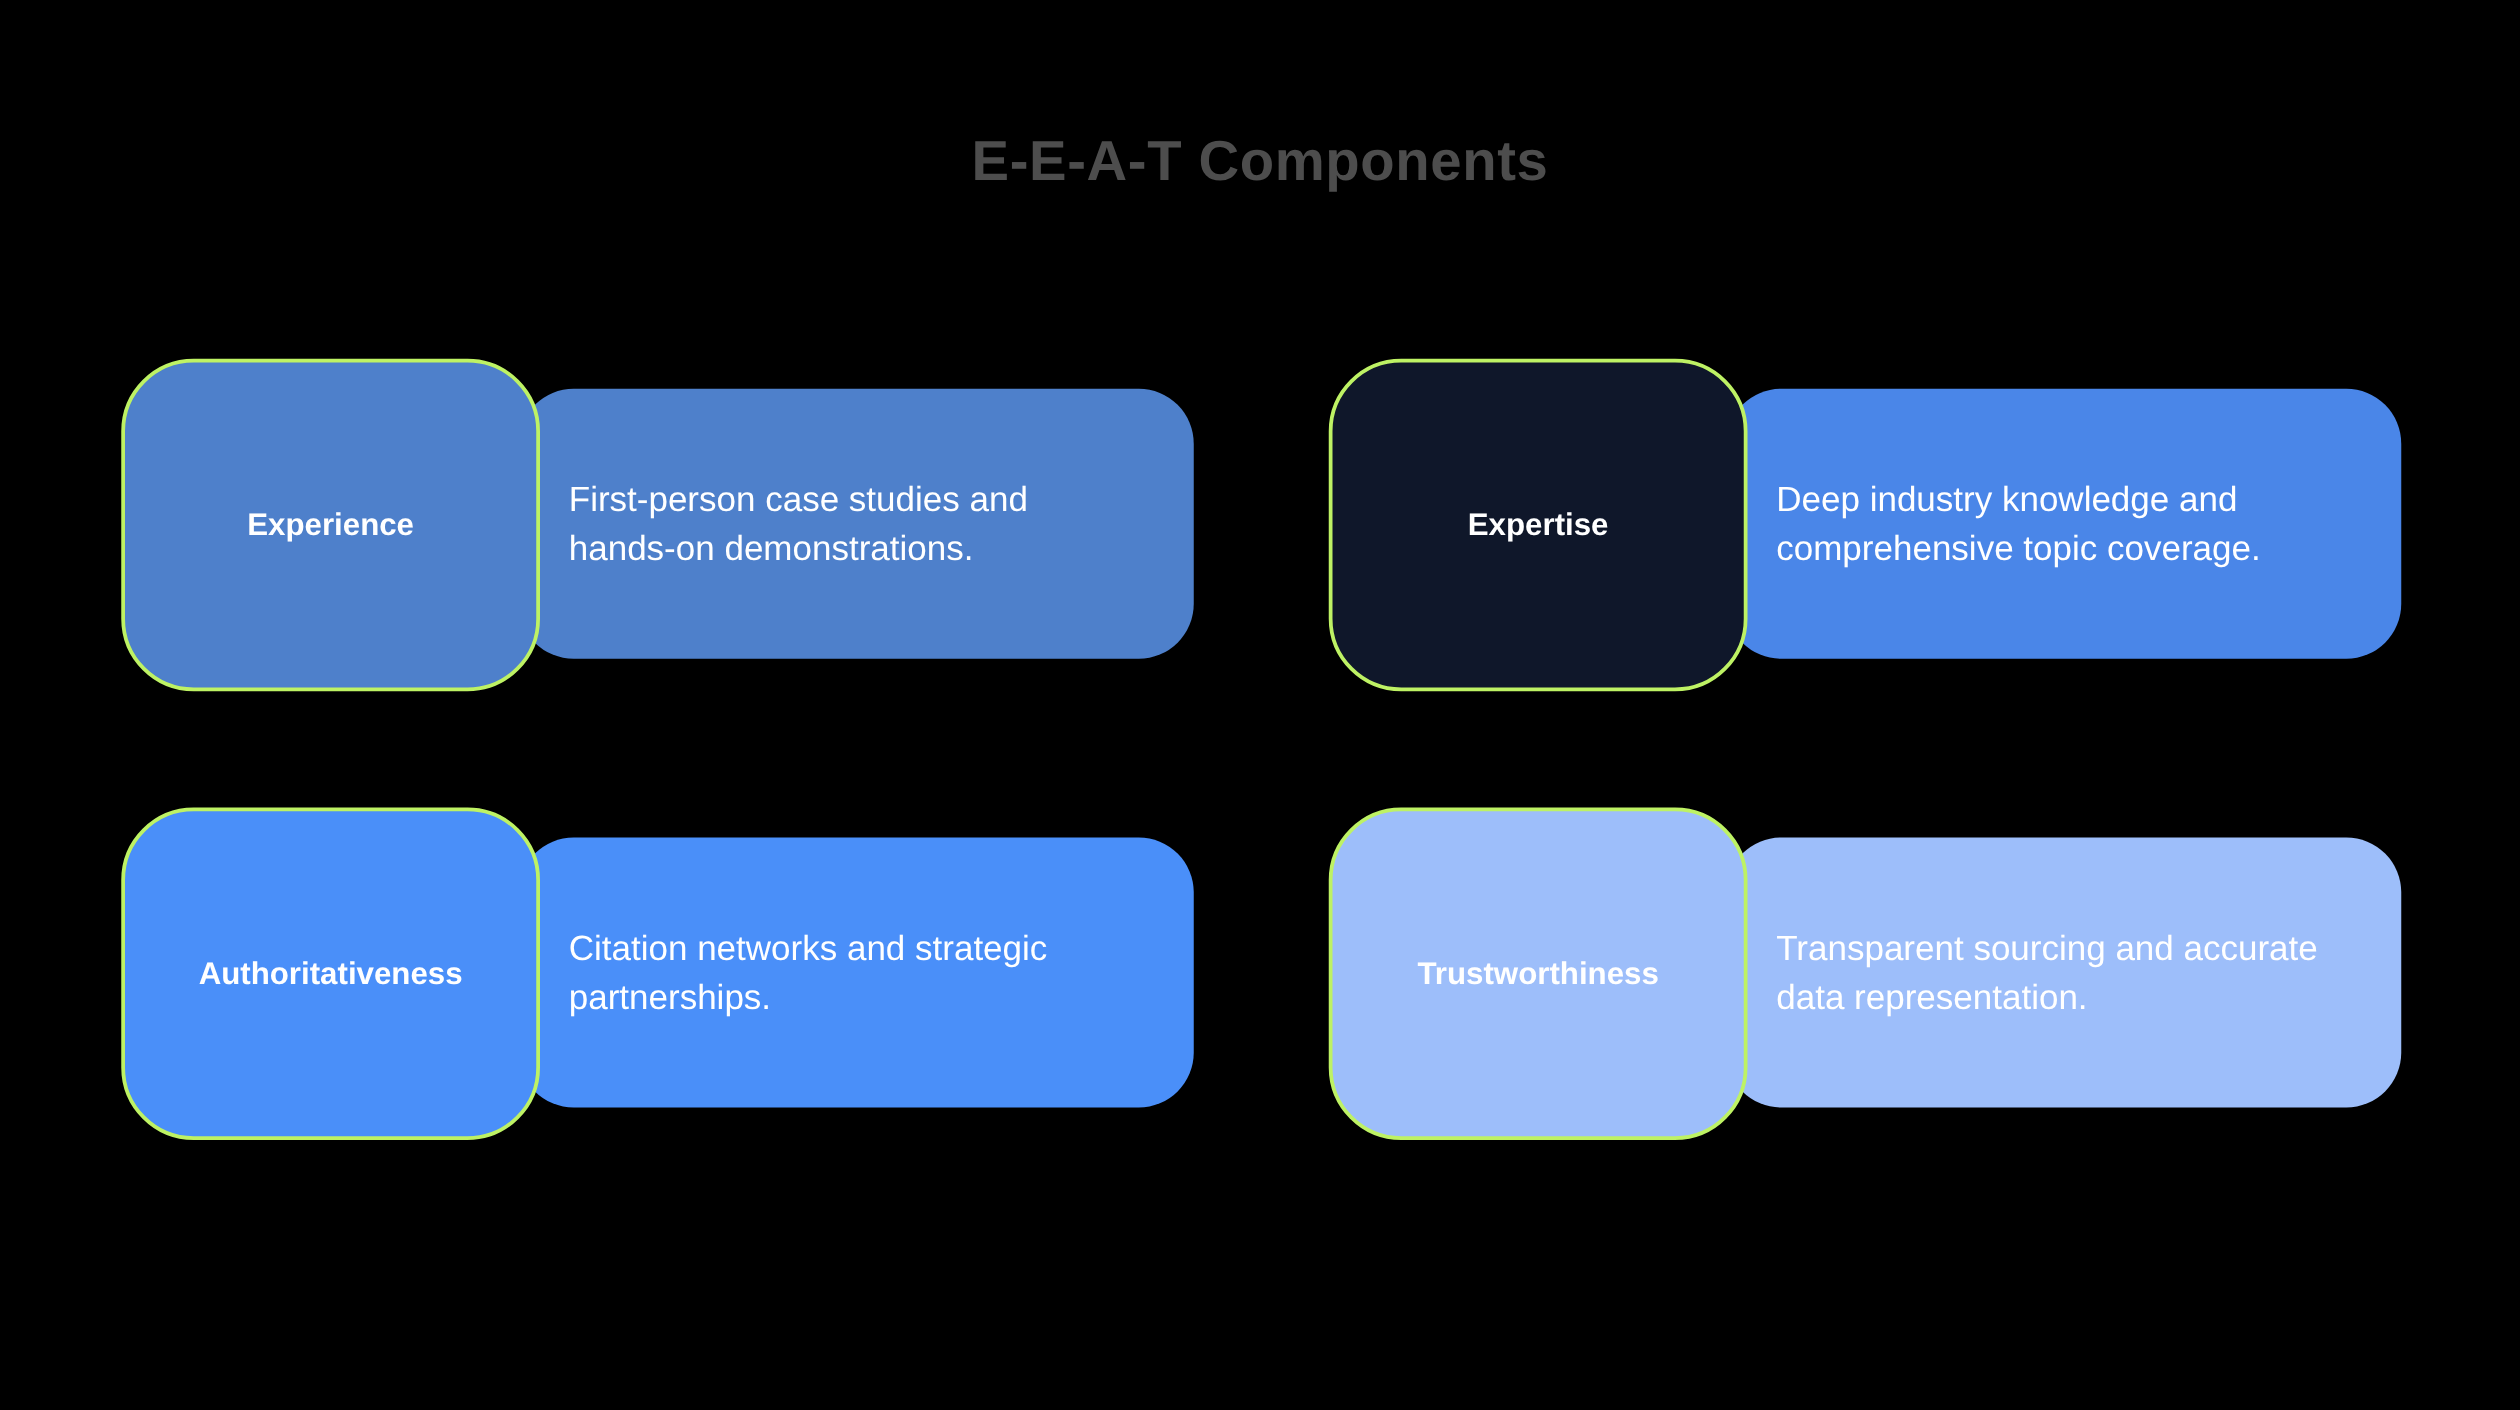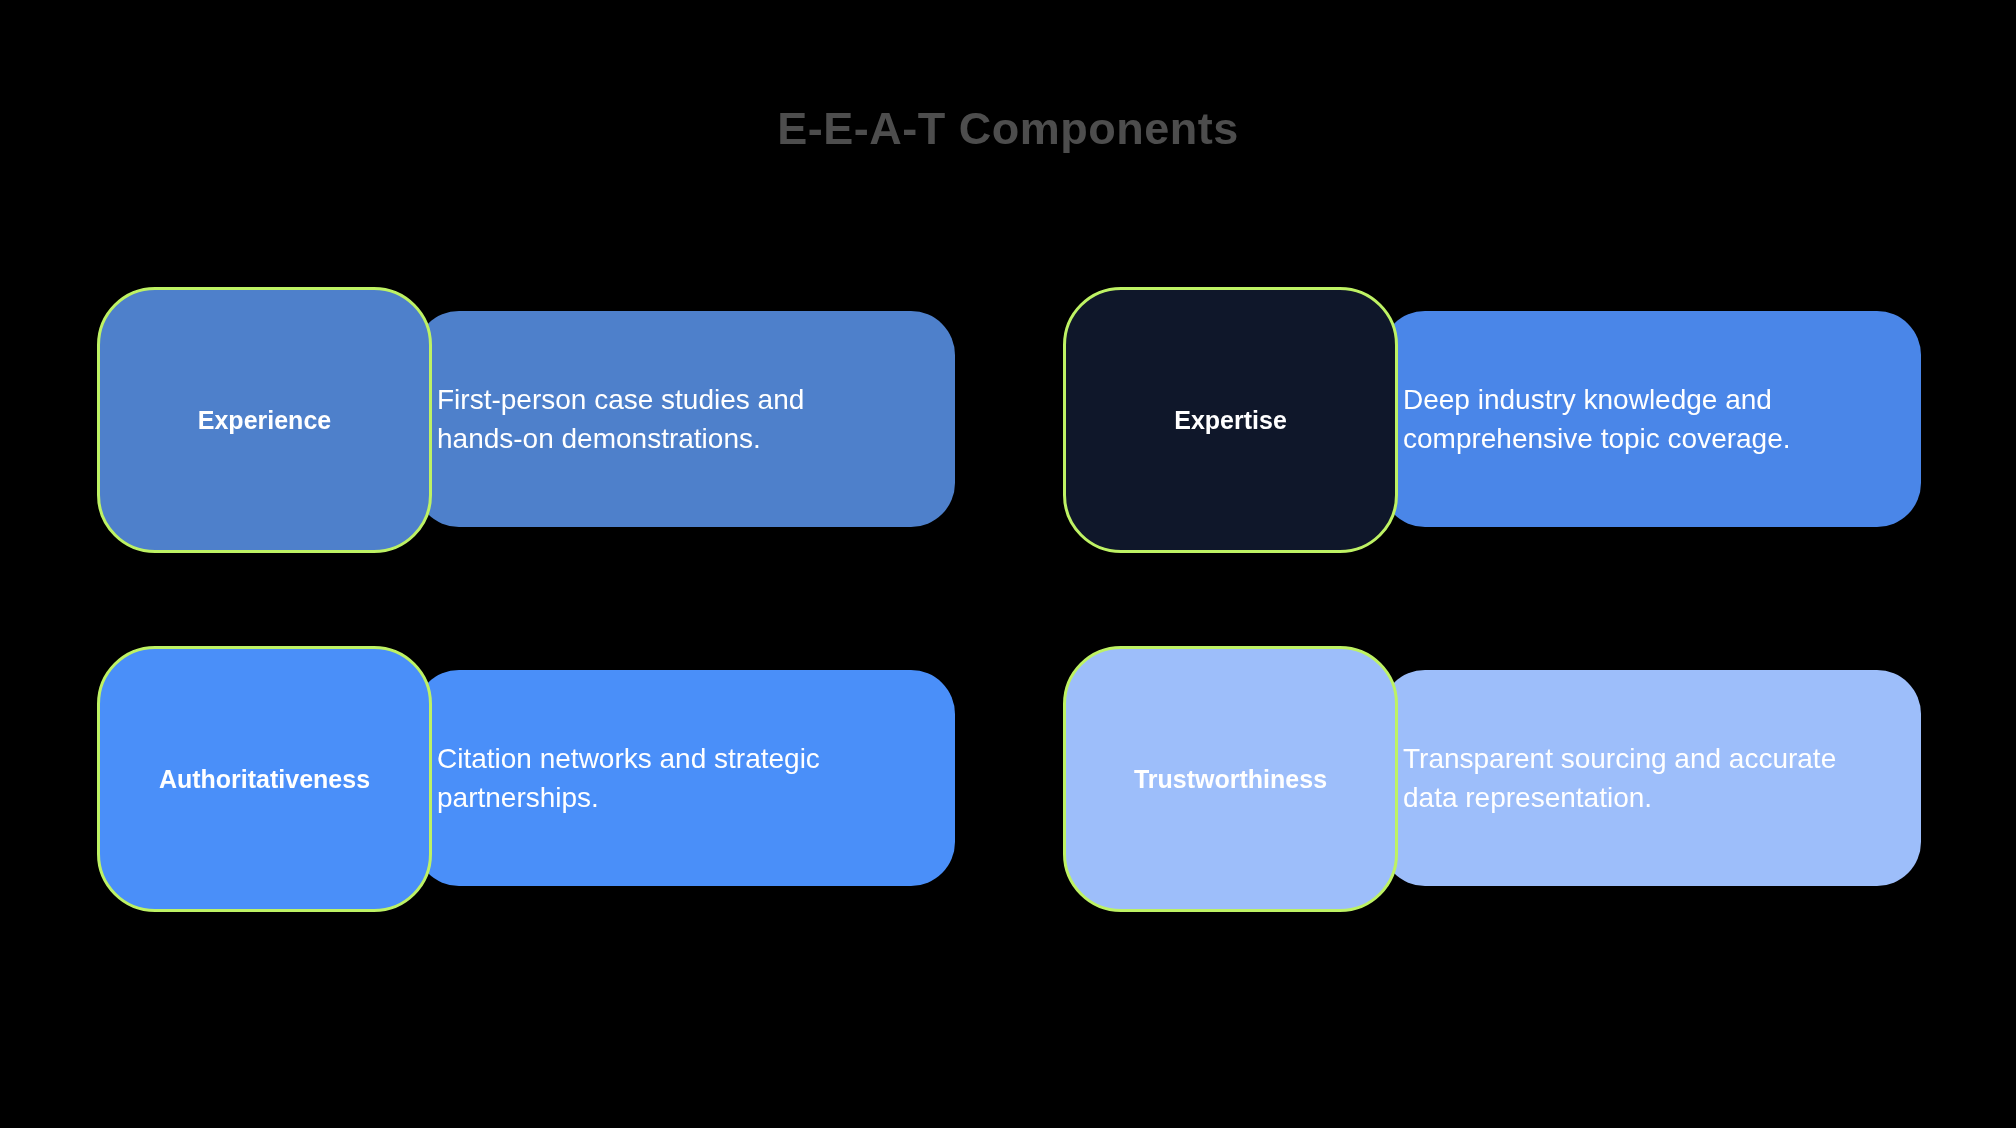--- a/index.html
+++ b/index.html
@@ -42,21 +42,21 @@
     position: absolute;
     left: 318px;
     top: 24px;
     width: 540px;
     height: 216px;
     border-radius: 44px;
     display: flex;
     align-items: center;
   }
   .desc-text {
-    margin-left: 22px;
+    margin-left: 40px;
     width: 500px;
     font-size: 28px;
     line-height: 39px;
     color: #ffffff;
     white-space: pre-line;
   }
   .label-box {
     position: absolute;
     left: 0;
     top: 0;

